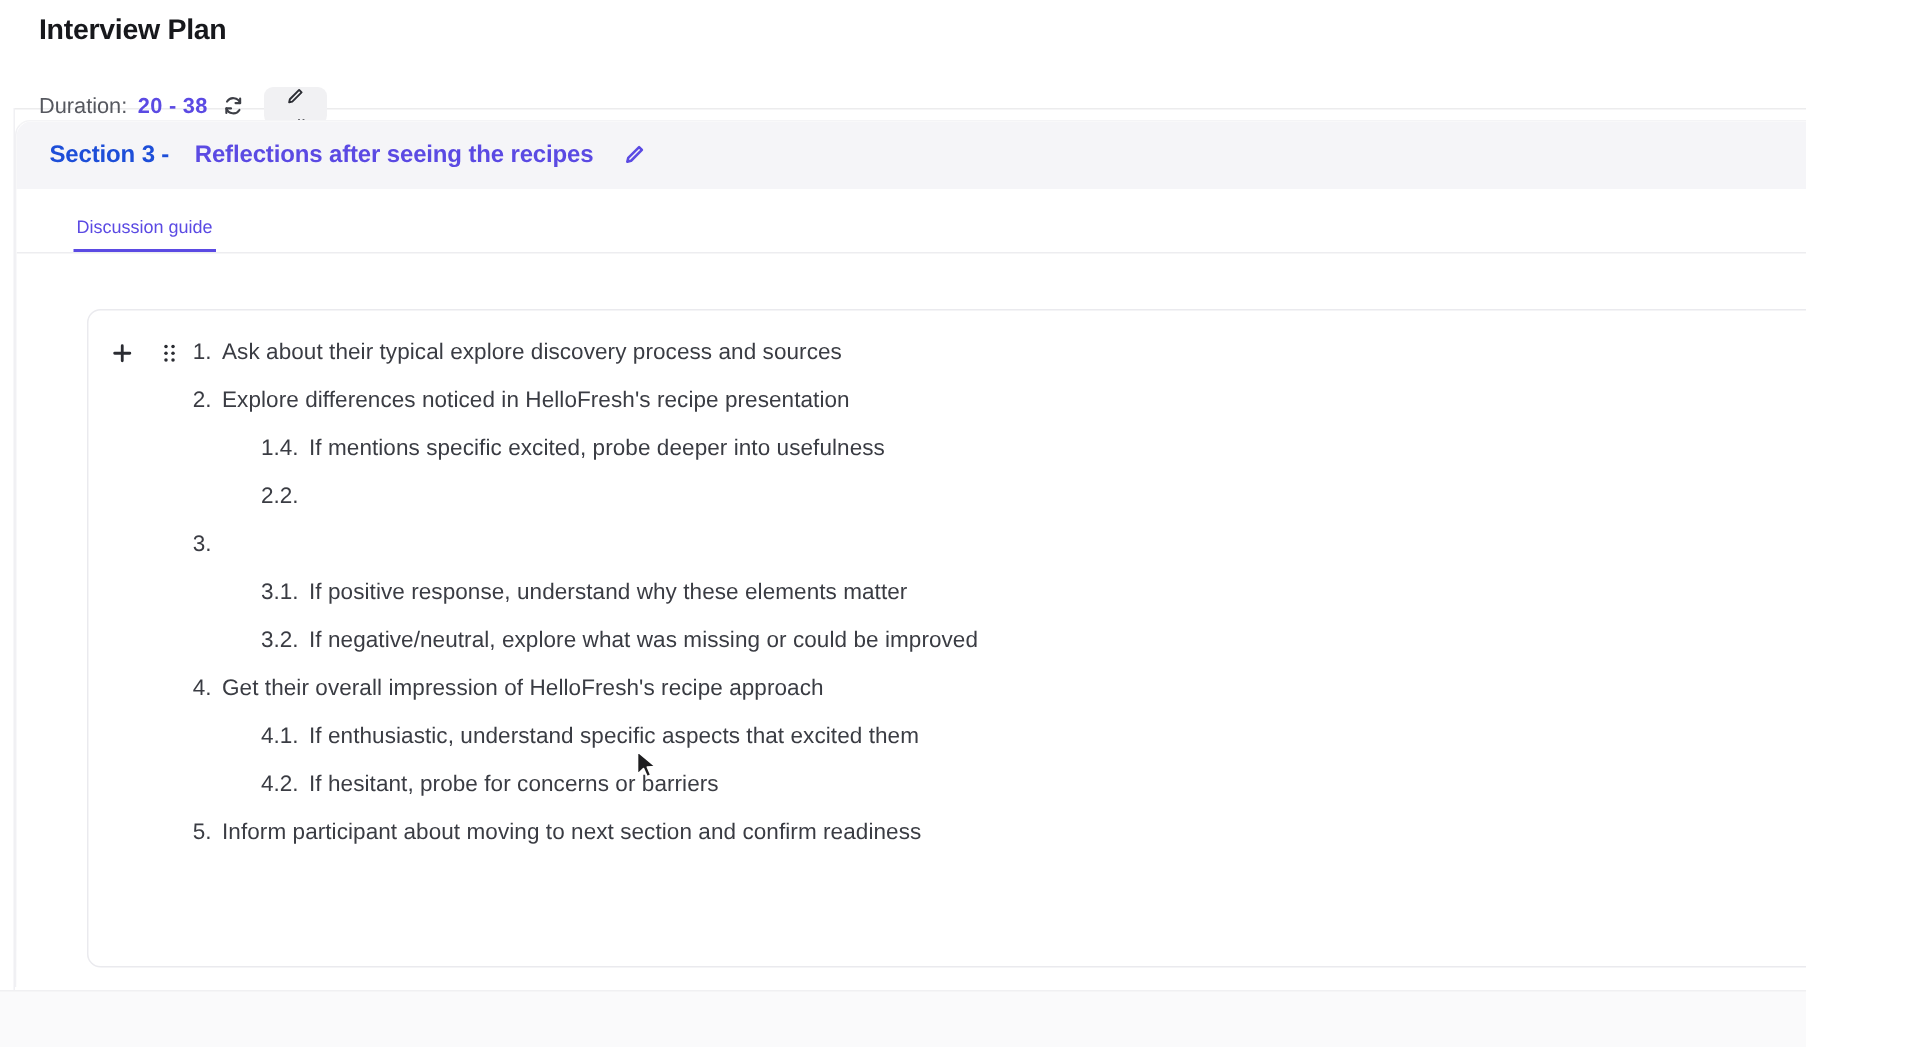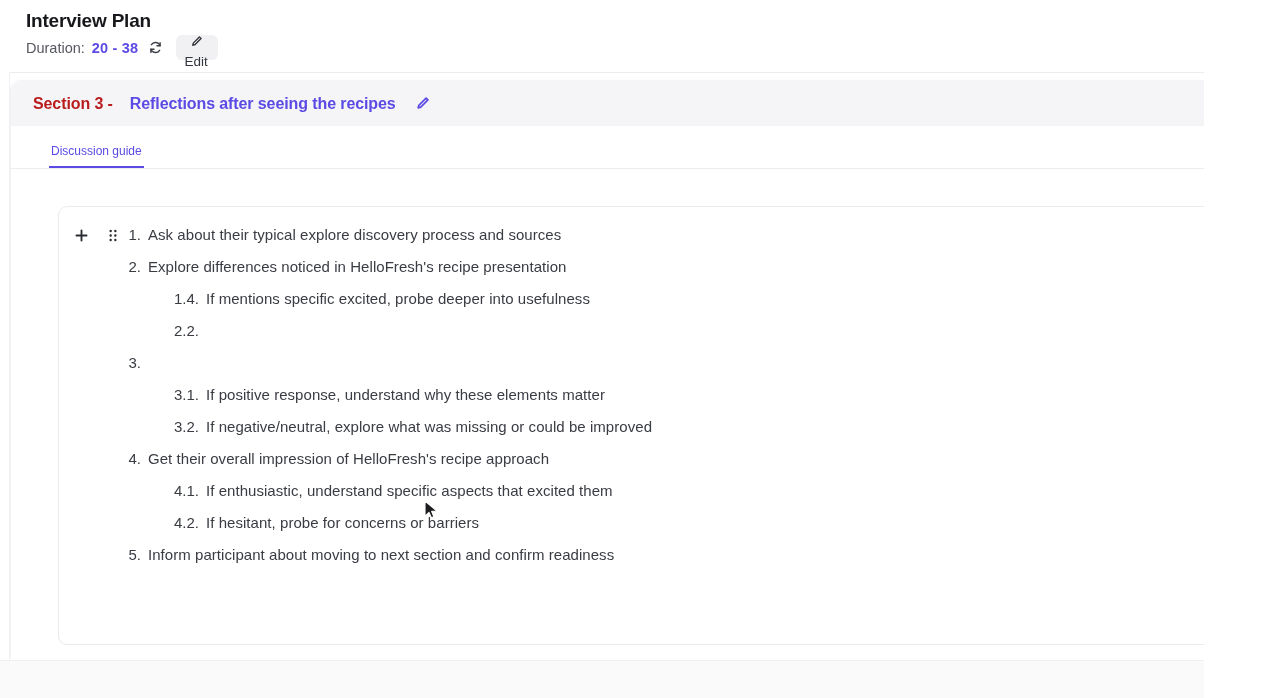--- a/index.html
+++ b/index.html
@@ -52,21 +52,21 @@
     font-weight: 700;
     letter-spacing: -0.2px;
     color: #17181c;
     line-height: 26px;
   }
 
   .duration-row {
     display: flex;
     align-items: center;
     gap: 7px;
-    margin-top: 1px;
+    margin-top: 24px;
   }
 
   .duration-label {
     font-size: 14.5px;
     color: #56585f;
     line-height: 20px;
   }
 
   .duration-value {
     font-size: 14.5px;
@@ -126,21 +126,21 @@
     display: flex;
     align-items: center;
     gap: 9px;
     padding-left: 22px;
     border-top-left-radius: 10px;
   }
 
   .section-label {
     font-size: 16px;
     font-weight: 600;
-    color: #b91c1c;
+    color: #1d4ed8;
     letter-spacing: -0.1px;
   }
 
   .section-name {
     font-size: 16px;
     font-weight: 600;
     color: #5b4ae3;
     margin-left: 8px;
     letter-spacing: -0.1px;
     cursor: pointer;

